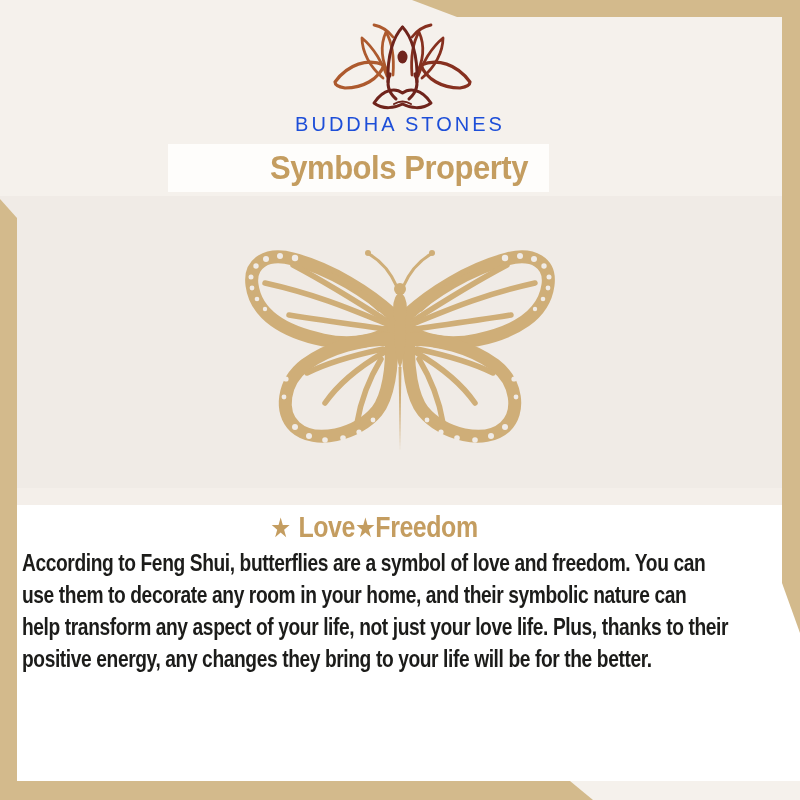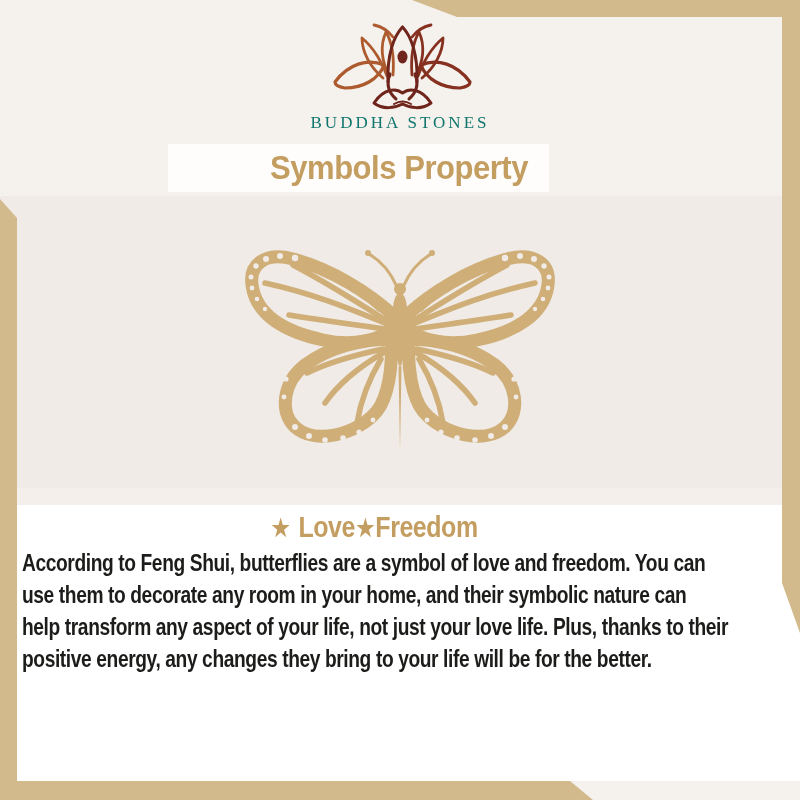--- a/index.html
+++ b/index.html
@@ -19,22 +19,22 @@
   .frame-right{left:782px;top:0;width:18px;height:633px;
     clip-path:polygon(0 0,100% 0,100% 100%,0 583px);}
   .frame-left{left:0;top:199px;width:17px;height:582px;
     clip-path:polygon(0 0,100% 19px,100% 100%,0 100%);}
   .frame-bottom{left:0;top:781px;width:593px;height:19px;
     clip-path:polygon(0 0,570px 0,100% 100%,0 100%);}
   
   .lotus{position:absolute;left:330px;top:20px;width:145px;height:95px;}
   .brand-name{
     position:absolute;left:0;top:113px;width:800px;text-align:center;
-    font-family:Liberation Serif, serif;
-    font-size:17px;letter-spacing:3px;color:#0f766e;font-weight:400;
+    font-family:Liberation Sans, sans-serif;
+    font-size:20px;letter-spacing:3px;color:#1d4ed8;font-weight:400;
   }
   
   .heading-bar{position:absolute;left:168px;top:144px;width:381px;height:48px;background:#fefdfb;}
   .heading-title{
     position:absolute;left:0;top:0;width:462px;line-height:48px;text-align:center;
     font-size:33px;font-weight:700;color:#c49d60;letter-spacing:-0.5px;
     transform:scaleX(0.94);transform-origin:center;white-space:nowrap;
   }
   
   .butterfly{position:absolute;left:227px;top:237px;width:346px;height:220px;}

